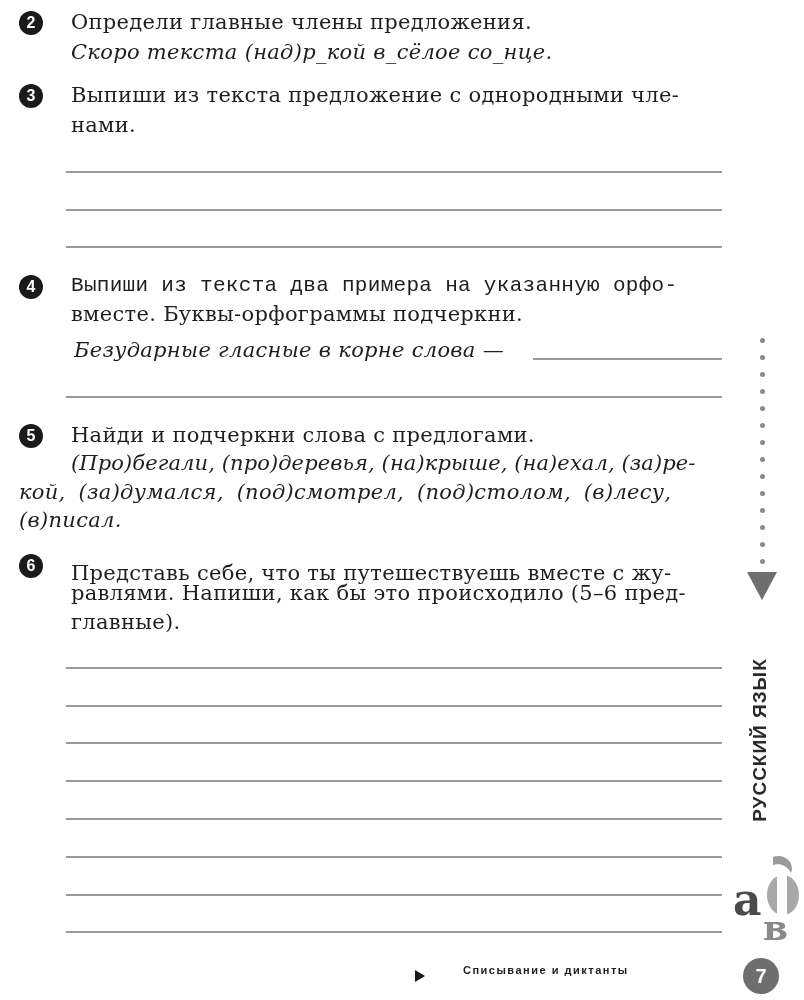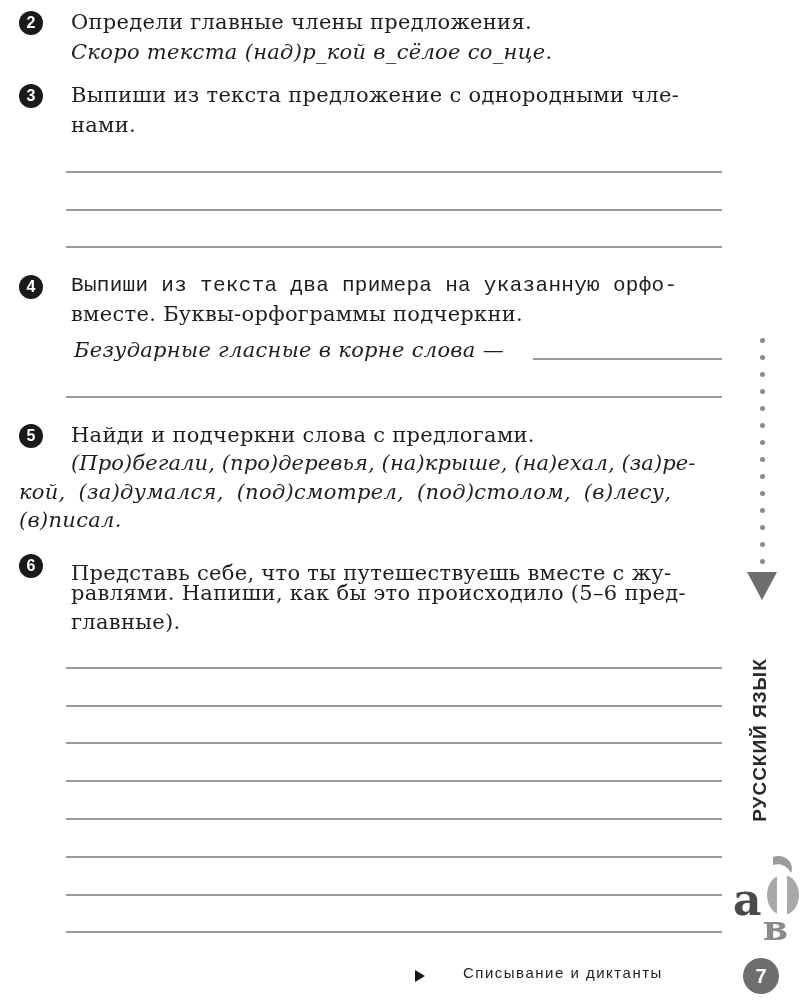--- a/index.html
+++ b/index.html
@@ -18,21 +18,21 @@
   .vertical-title { position: absolute; left: 745px; top: 650px; width: 30px; height: 180px;
                     display: flex; align-items: center; justify-content: center; }
   .vertical-title span { transform: rotate(-90deg); white-space: nowrap;
                          font-family: "Liberation Sans", sans-serif; font-weight: bold;
                          font-size: 19px; color: #2a2a2a; letter-spacing: 1px; }
   .logo { position: absolute; left: 733px; top: 855px; width: 70px; height: 85px; }
   .footer-arrow { position: absolute; left: 415px; top: 970px; width: 0; height: 0;
                   border-top: 6px solid transparent; border-bottom: 6px solid transparent;
                   border-left: 10px solid #1a1a1a; }
   .footer-title { position: absolute; left: 463px; top: 964px; font-family: "Liberation Sans", sans-serif;
-                  font-weight: normal; font-size: 15px; letter-spacing: 1.5px; color: #1e1e1e; }
+                  font-weight: bold; font-size: 11px; letter-spacing: 1.5px; color: #1e1e1e; }
   .page-num { position: absolute; left: 743px; top: 958px; width: 36px; height: 36px; border-radius: 50%;
               background: #6e6e6e; color: #fff; font-family: "Liberation Sans", sans-serif;
               font-weight: bold; font-size: 20px; line-height: 36px; text-align: center; }
 </style>
 </head>
 <body>
 
 <div class="task-num" style="left:19px; top:11px;">2</div>
 <div class="text" style="left:71px; top:7px;">Определи главные члены предложения.</div>
 <div class="text it" style="left:71px; top:37px;">Скоро текста (над)р_кой в_сёлое со_нце.</div>

